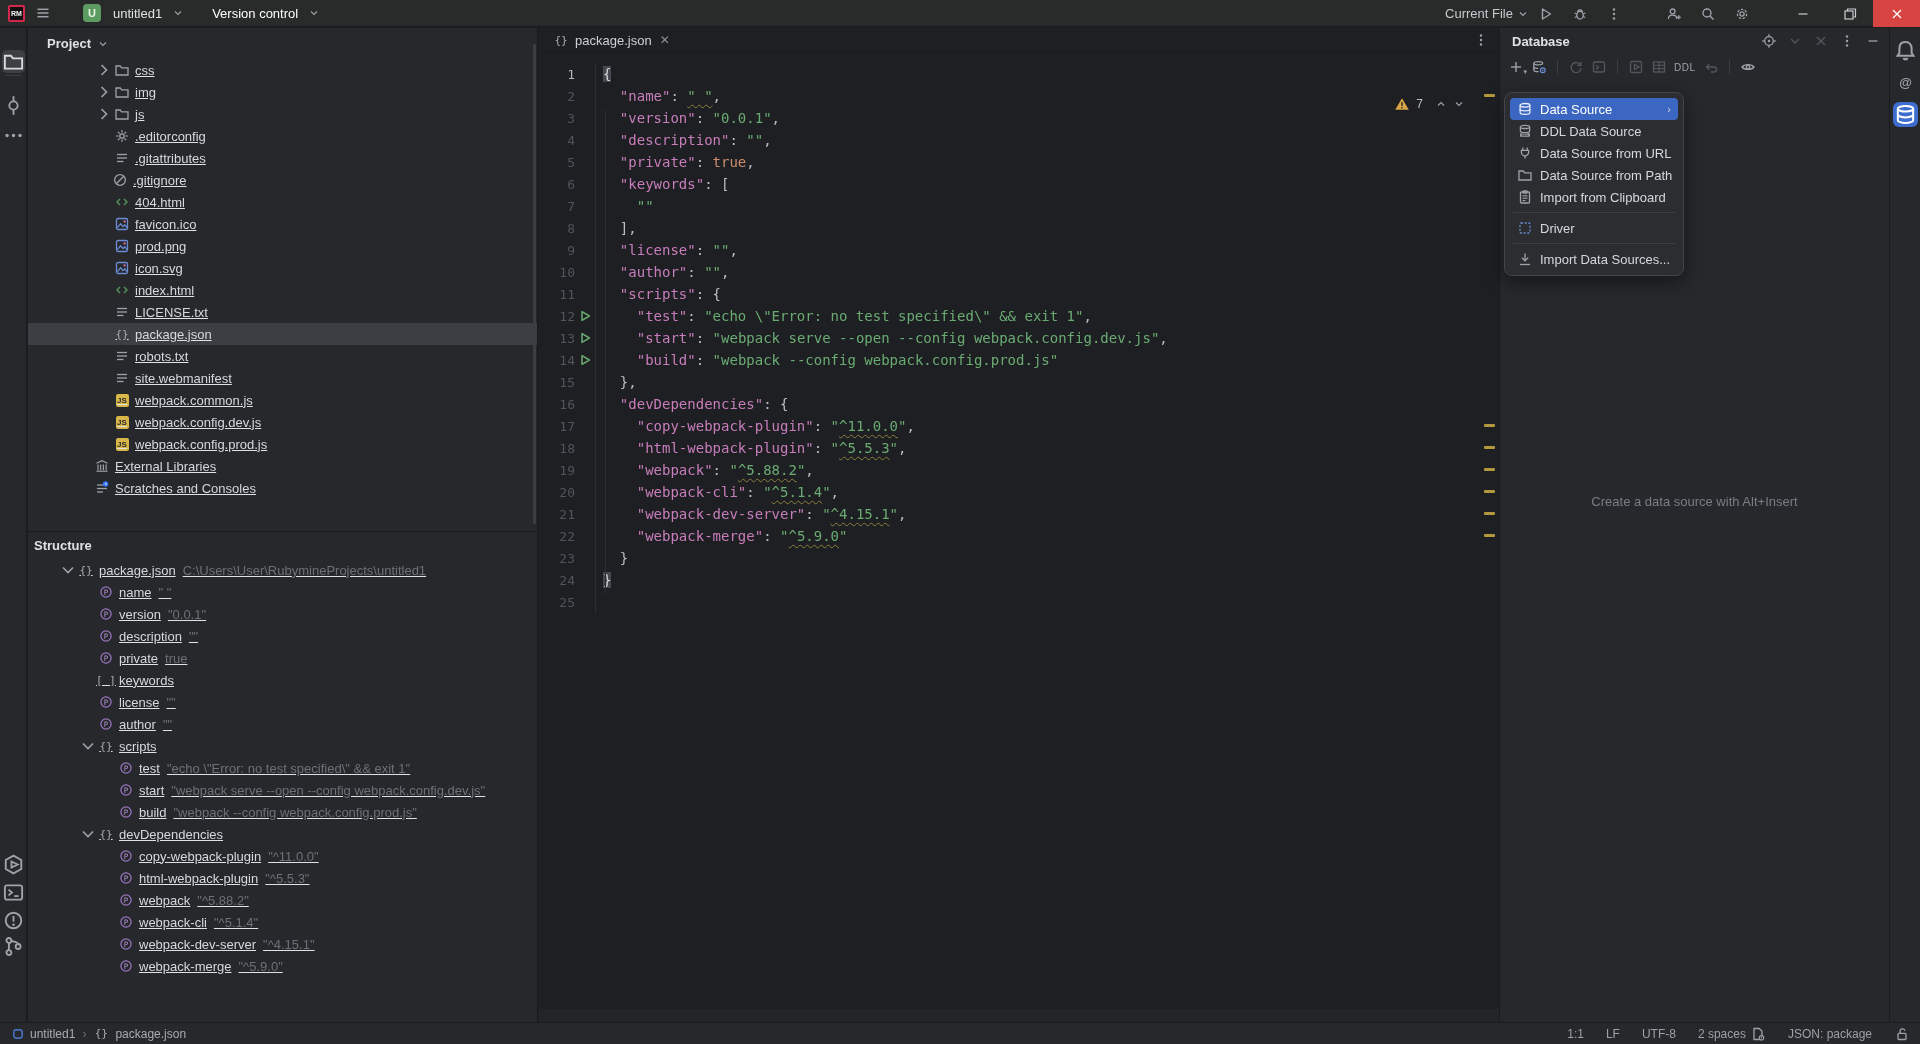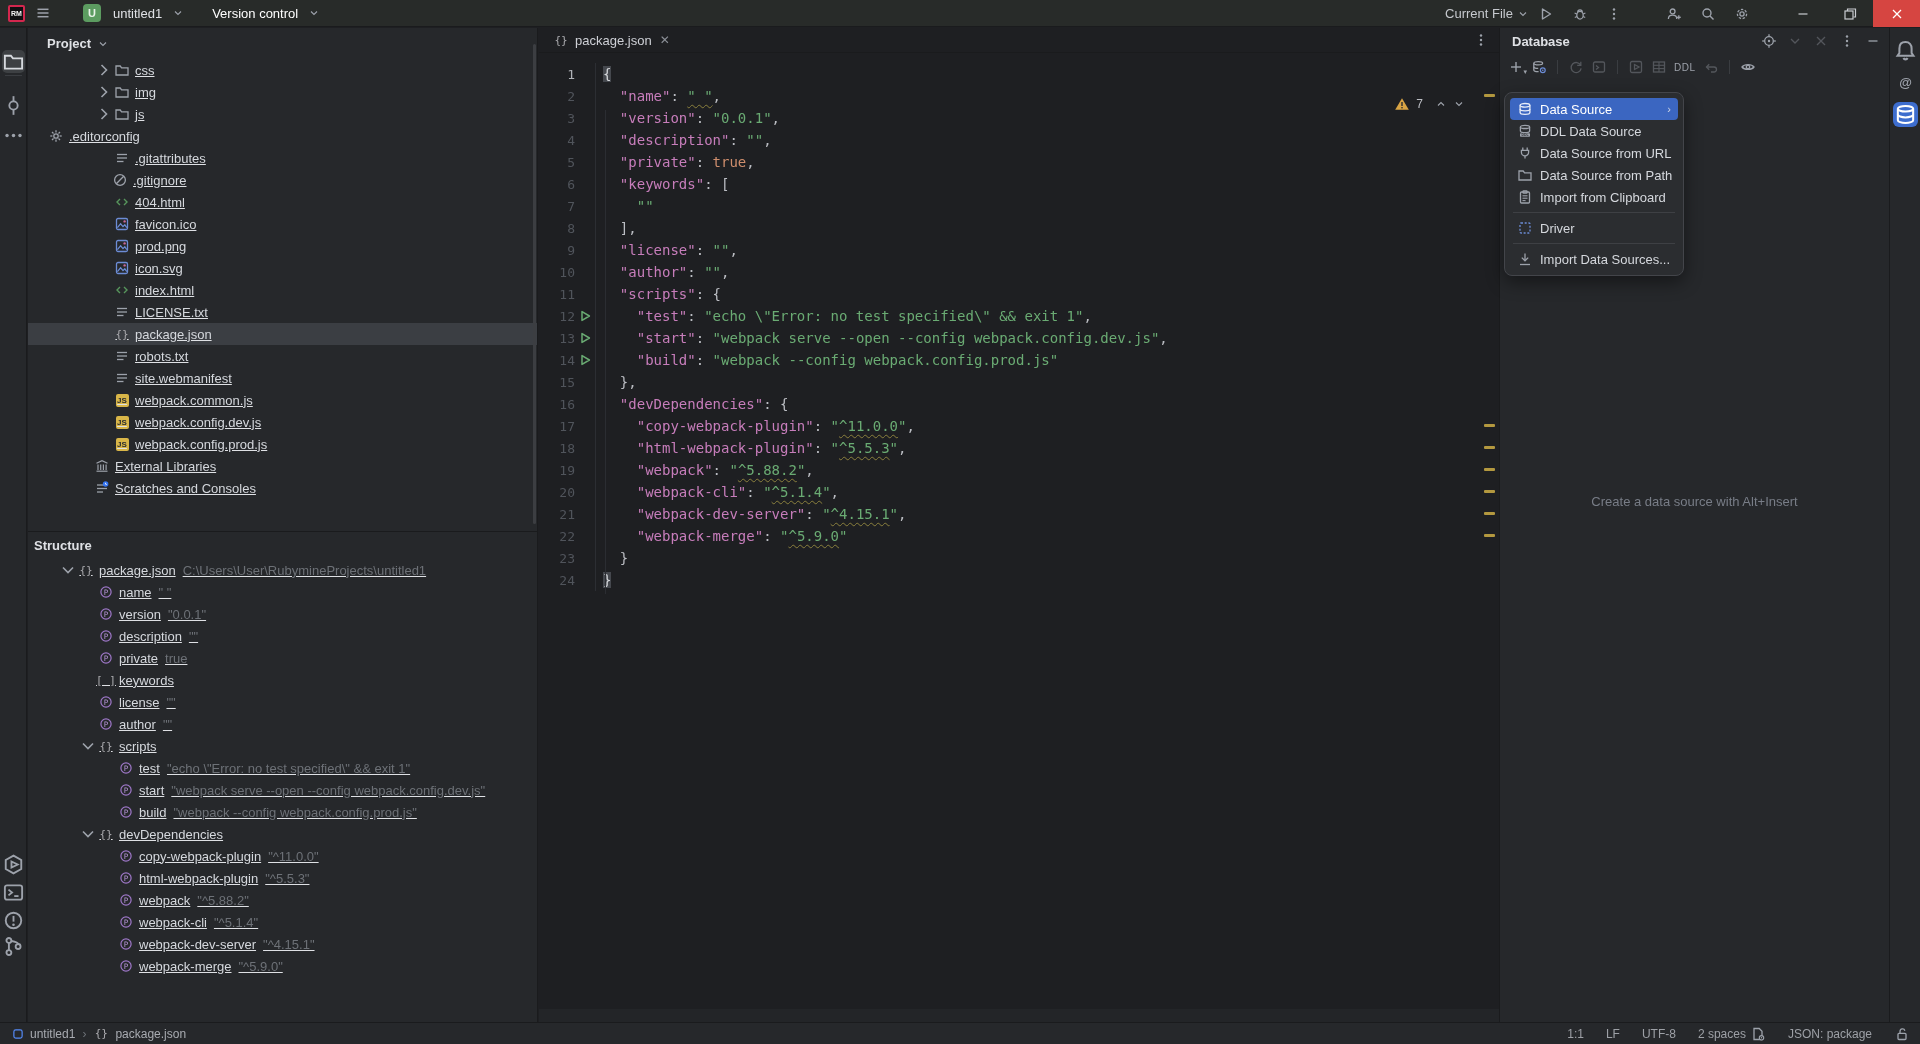--- a/index.html
+++ b/index.html
@@ -323,21 +323,21 @@
               <polyline points="6,4 10,8 6,12" fill="none" stroke="currentColor" stroke-width="1.3"></polyline>
             </svg>
           </span>
     <span class="ic ">
             <svg viewBox="0 0 16 16">
               <path d="M2 4 h4.2 l1.4 1.8 H14 v7.2 H2 Z" fill="none" stroke="currentColor" stroke-width="1.3"></path>
             </svg>
           </span>
     <span class="tlabel">js</span>
   </div>
-  <div class="trow " style="">
+  <div class="trow " style="padding-left:66px">
     <span class="chev"></span>
     <span class="ic ">
             <svg viewBox="0 0 16 16">
               <circle cx="8" cy="8" r="2.2" fill="none" stroke="currentColor" stroke-width="1.3"></circle>
               <g stroke="currentColor" stroke-width="1.3">
                 <line x1="8" y1="2.3" x2="8" y2="4.4"></line>
                 <line x1="8" y1="11.6" x2="8" y2="13.7"></line>
                 <line x1="2.3" y1="8" x2="4.4" y2="8"></line>
                 <line x1="11.6" y1="8" x2="13.7" y2="8"></line>
                 <line x1="4" y1="4" x2="5.5" y2="5.5"></line>
@@ -900,20 +900,25 @@
           </div>
           <div class="cl">
     <span class="ln ">23</span>
     <span class="gslot"></span>
     <span class="ct"><span class="tk-w">  </span><span class="tk-p">}</span></span>
           </div>
           <div class="cl">
     <span class="ln ">24</span>
     <span class="gslot"></span>
     <span class="ct"><span class="tk-B">}</span></span>
+          </div>
+          <div class="cl">
+    <span class="ln ">25</span>
+    <span class="gslot"></span>
+    <span class="ct"></span>
           </div>
         </div>
       <div class="analysis">
         <span class="ic">
             <svg viewBox="0 0 16 16">
               <path d="M8 2.2 L14.8 13.8 H1.2 Z" fill="#d9a444"></path>
               <rect x="7.3" y="6" width="1.4" height="4" fill="#2b2d30"></rect>
               <rect x="7.3" y="11" width="1.4" height="1.4" fill="#2b2d30"></rect>
             </svg>
           </span>

